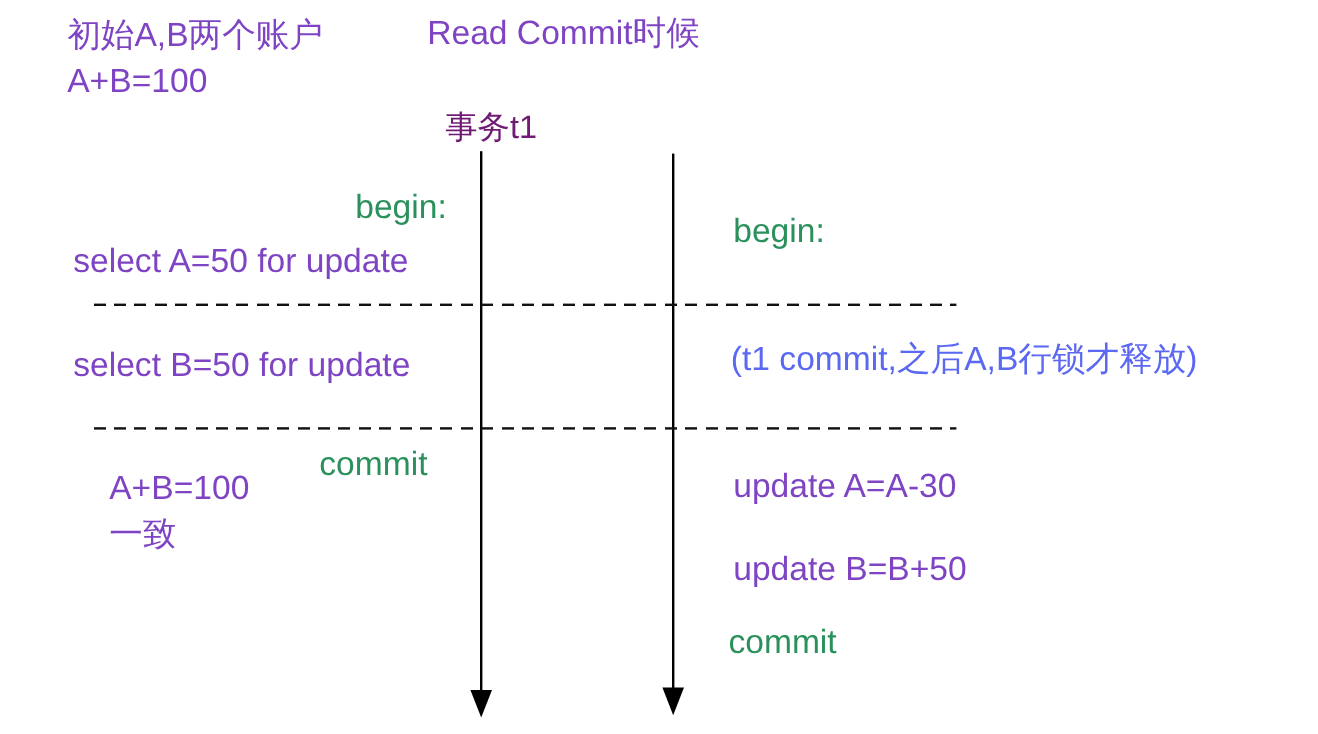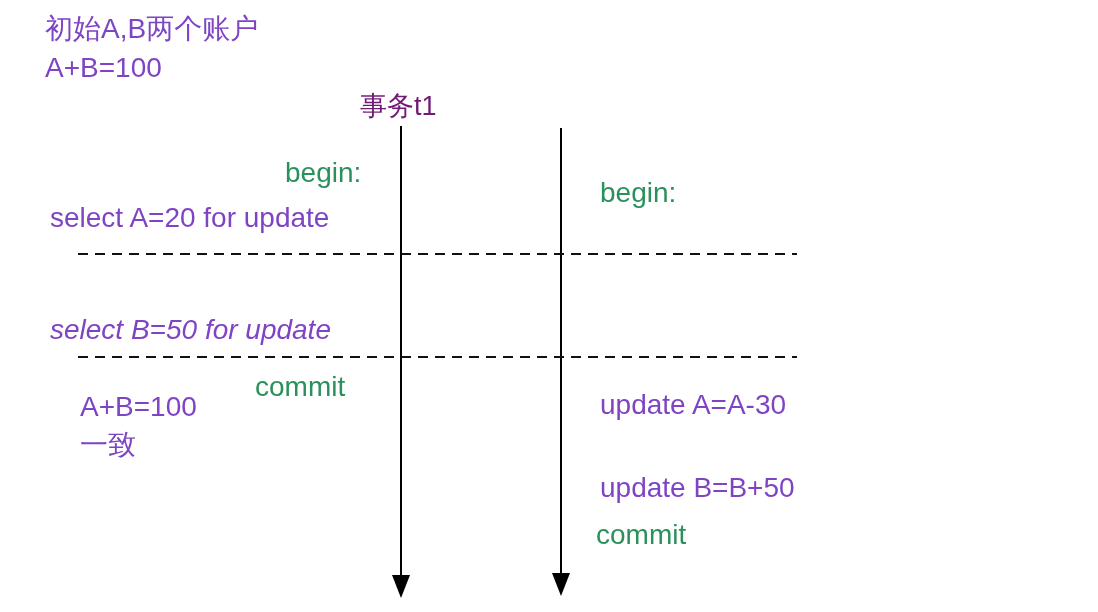--- a/index.html
+++ b/index.html
@@ -8,21 +8,21 @@
     background: #ffffff;
     font-family: "Liberation Sans", "DejaVu Sans", sans-serif;
   }
   .canvas {
     position: relative;
     width: 1098px;
     height: 612px;
     background: #ffffff;
     overflow: hidden;
   }
-  .abs { position: absolute; white-space: nowrap; }
+  .abs { position: absolute; white-space: nowrap; margin-left: 11px; }
   .txt { font-size: 28px; line-height: 1.15; }
   .purple { color: #7e44c3; }
   .green  { color: #2b915c; }
   .blue   { color: #5a68f2; }
   .note-block div { line-height: 39px; }
   .result-block div { line-height: 38px; }
   .vline {
     position: absolute;
     width: 2px;
     background: #000000;
@@ -45,39 +45,41 @@
 </head>
 <body>
 
 <div class="canvas">
 
   <div class="abs txt purple note-block" style="left:45px; top:9px;">
     <div>初始A,B两个账户</div>
     <div>A+B=100</div>
   </div>
 
+  <div class="abs txt purple" style="left:345px; top:12px;">Read Commit时候</div>
 
   <div class="abs lane-label" style="left:360px; top:88px;">事务t1</div>
 
   <div class="vline" style="left:400px; top:126px; height:452px;"></div>
   <div class="arrowhead" style="left:392px; top:575px;"></div>
 
   <div class="vline" style="left:560px; top:128px; height:448px;"></div>
   <div class="arrowhead" style="left:552px; top:573px;"></div>
 
   <div class="dashline" style="left:78px; top:253px; width:719px;"></div>
   <div class="dashline" style="left:78px; top:356px; width:719px;"></div>
 
   <div class="abs txt green" style="left:285px; top:157px;">begin:</div>
-  <div class="abs txt purple" style="left:50px; top:202px;">select A=20 for update</div>
-  <div class="abs txt purple" style="left:50px; top:314px;font-style:italic;">select B=50 for update</div>
+  <div class="abs txt purple" style="left:50px; top:202px;">select A=50 for update</div>
+  <div class="abs txt purple" style="left:50px; top:288px;">select B=50 for update</div>
   <div class="abs txt green" style="left:255px; top:371px;">commit</div>
   <div class="abs txt purple result-block" style="left:80px; top:388px;">
     <div>A+B=100</div>
     <div>一致</div>
   </div>
 
   <div class="abs txt green" style="left:600px; top:177px;">begin:</div>
+  <div class="abs txt blue" style="left:598px; top:283px;">(t1 commit,之后A,B行锁才释放)</div>
   <div class="abs txt purple" style="left:600px; top:389px;">update A=A-30</div>
-  <div class="abs txt purple" style="left:600px; top:472px;">update B=B+50</div>
+  <div class="abs txt purple" style="left:600px; top:458px;">update B=B+50</div>
   <div class="abs txt green" style="left:596px; top:519px;">commit</div>
 
 </div>
 
 </body></html>

